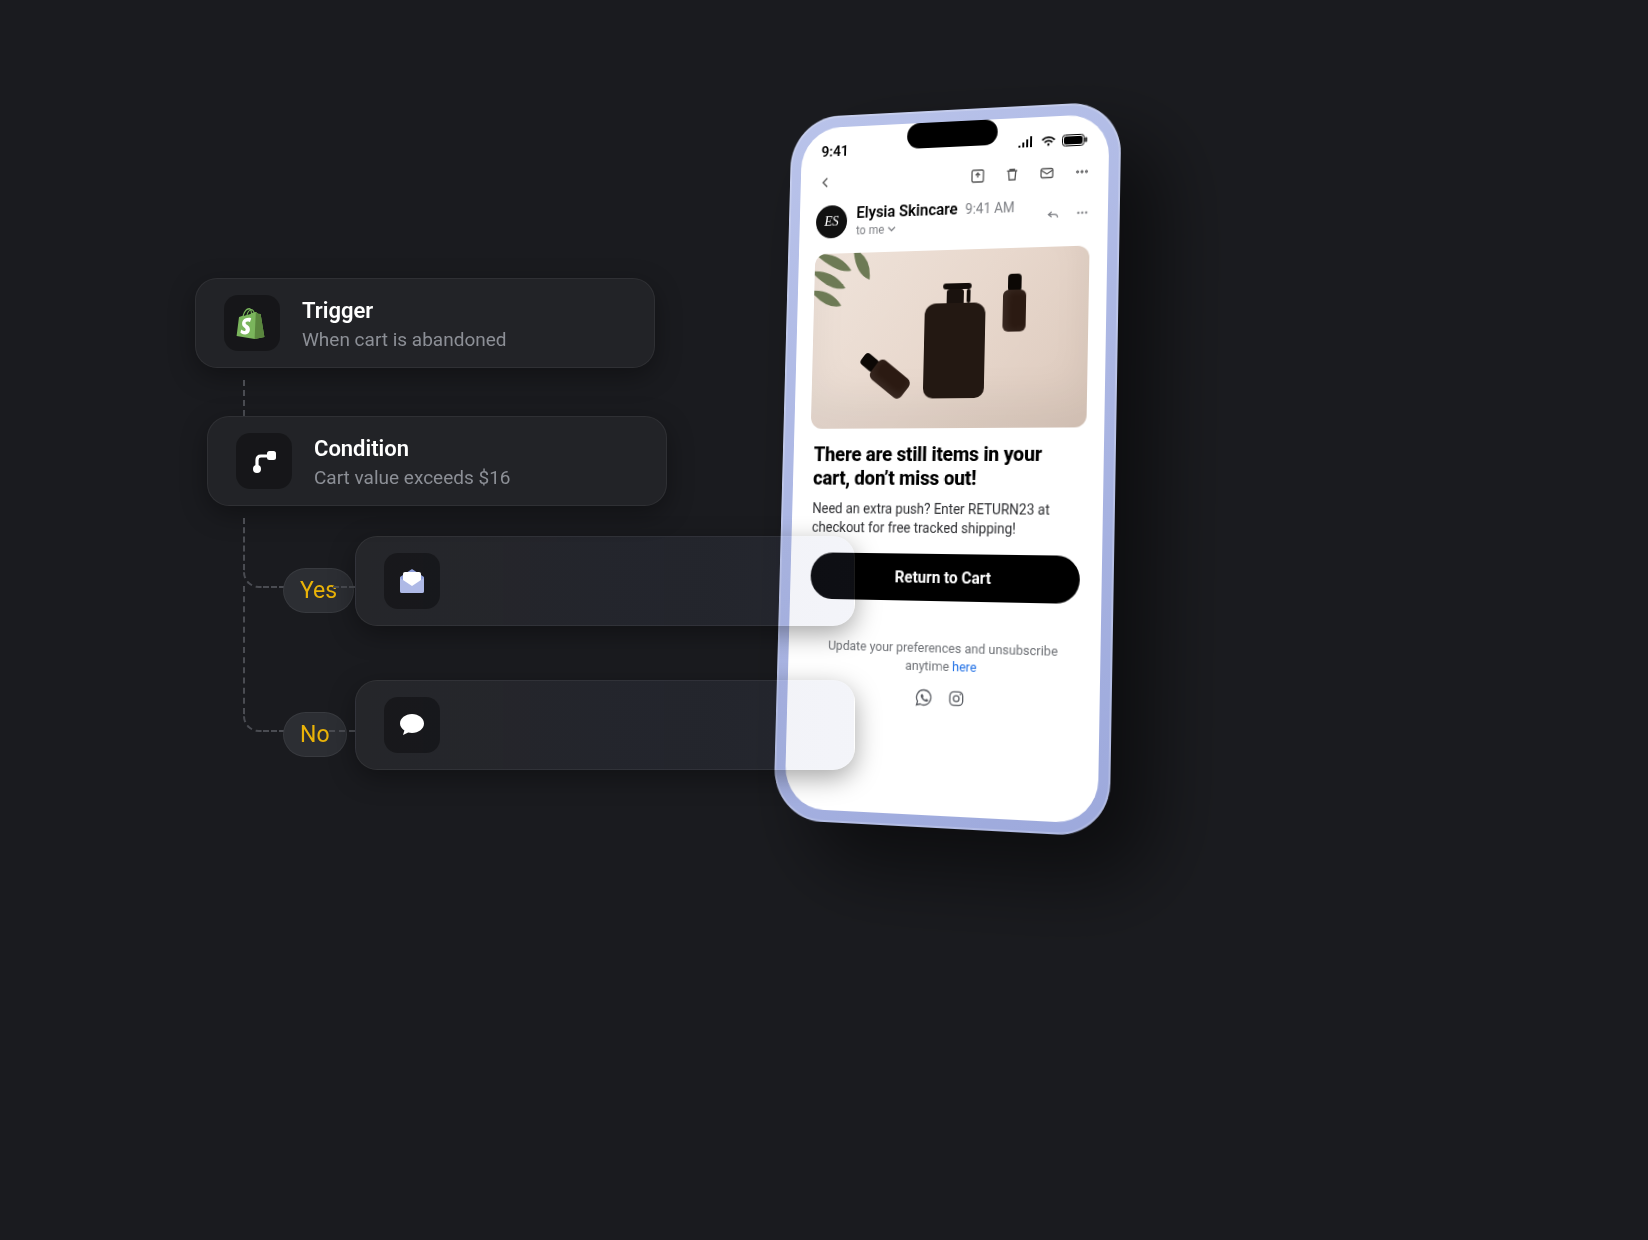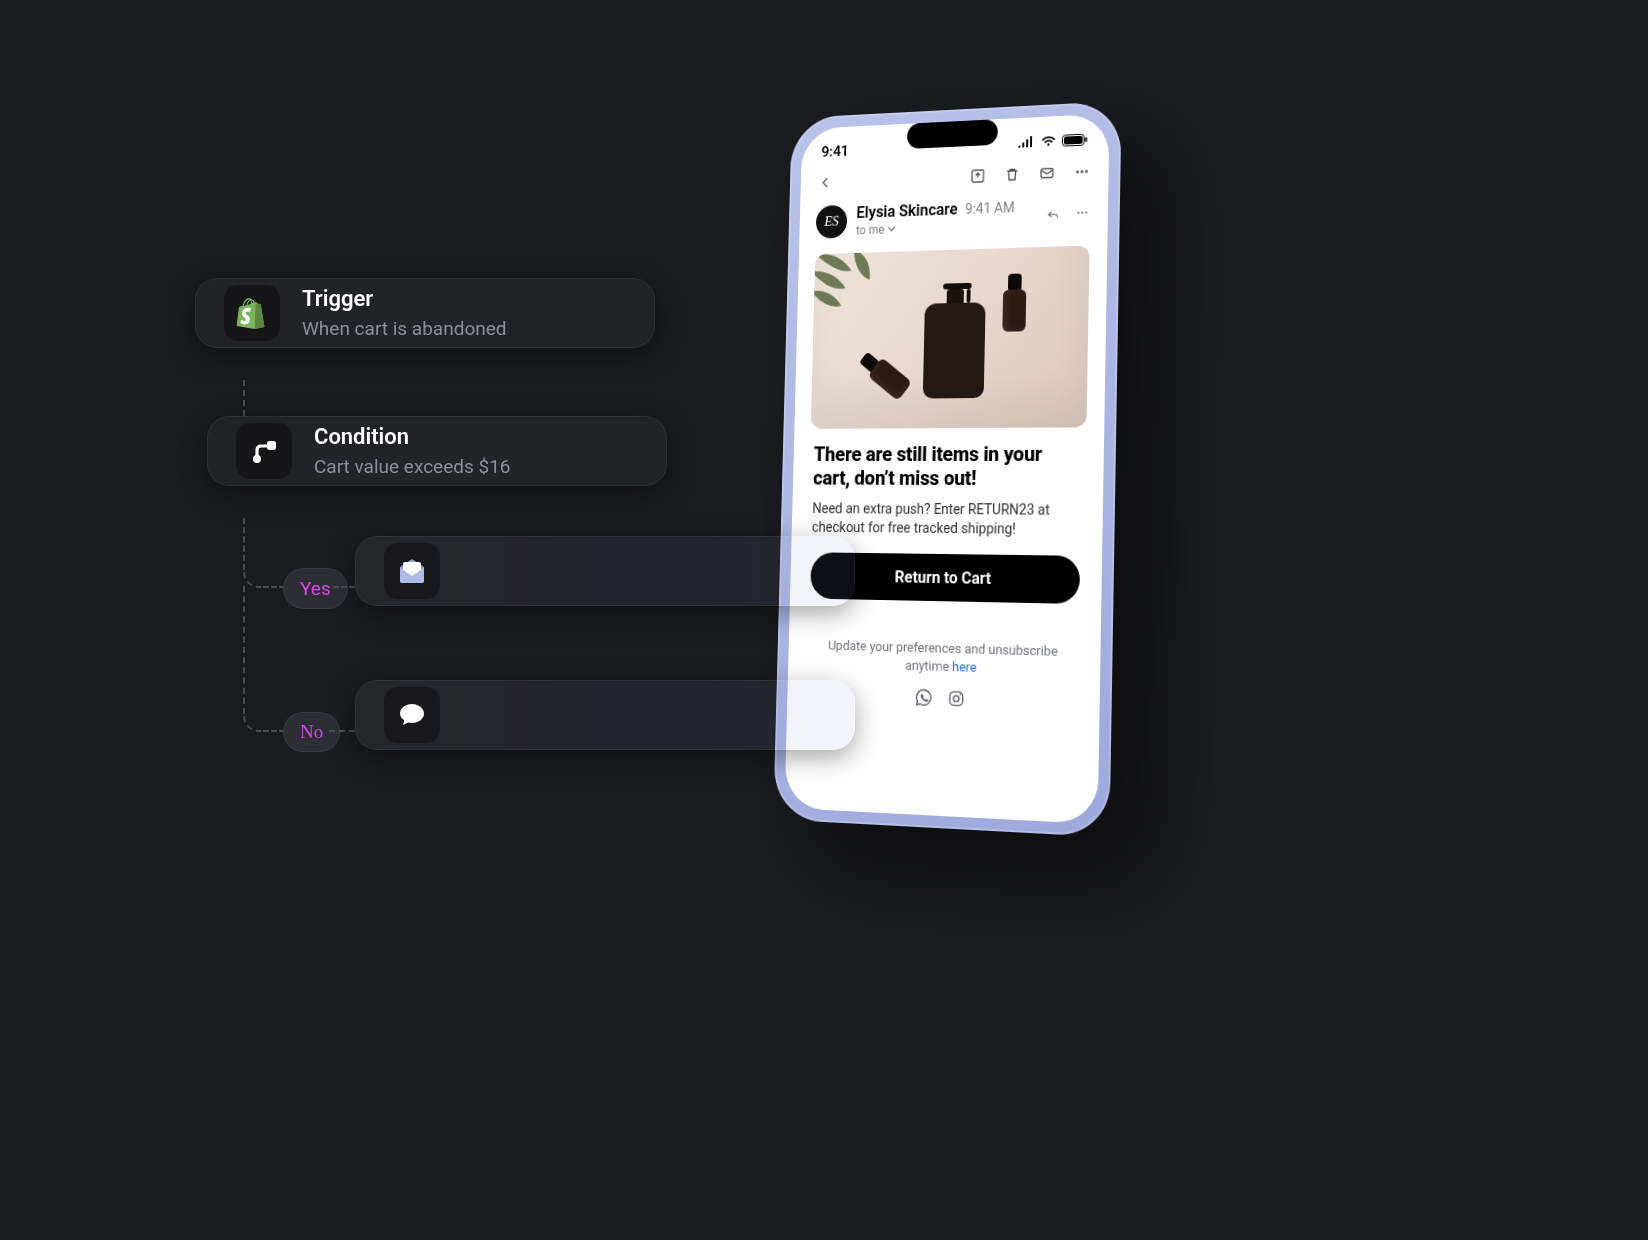--- a/index.html
+++ b/index.html
@@ -2,22 +2,22 @@
 <html><head>
 <meta charset="utf-8">
 <style>
   * { box-sizing: border-box; margin: 0; padding: 0; }
   html, body { width: 1648px; height: 1240px; background: #1a1b1f; font-family: -apple-system, BlinkMacSystemFont, "Segoe UI", Roboto, Helvetica, Arial, sans-serif; overflow: hidden; }
 
   
   .workflow { position: absolute; left: 195px; top: 278px; width: 700px; }
 
   .card {
-    display: flex; align-items: center; gap: 22px;
-    padding: 6px 28px;
+    display: flex; align-items: flex-end; gap: 22px;
+    padding: 16px 28px;
     border-radius: 22px;
     background: rgba(255,255,255,0.04);
     border: 1px solid rgba(255,255,255,0.06);
     box-shadow: 0 8px 26px rgba(0,0,0,0.35);
     width: 460px;
   }
   .card .icon-tile {
     width: 56px; height: 56px; border-radius: 14px;
     background: rgba(0,0,0,0.35);
     display: flex; align-items: center; justify-content: center;
@@ -29,21 +29,21 @@
   .card.shifted { margin-left: 160px; width: 500px;
     background: linear-gradient(90deg, rgba(255,255,255,0.05) 0%, rgba(120,130,170,0.10) 70%, rgba(140,150,200,0.10) 100%);
   }
 
   .vline { position: absolute; border-left: 2px dashed #4a4c52; }
   .hline { position: absolute; border-top: 2px dashed #4a4c52; }
   .elbow { position: absolute; width: 20px; height: 20px; border: 2px dashed #4a4c52; border-top: none; border-right: none; border-radius: 0 0 0 16px; }
 
   .pill {
     position: absolute; padding: 8px 16px; border-radius: 999px;
-    background: #2c2e33; color: #d946ef; font-size: 19px; border: 1px solid rgba(255,255,255,0.06);
+    background: #2c2e33; color: #eab308; font-size: 23px; border: 1px solid rgba(255,255,255,0.06);
   }
 
   .block { position: absolute; }
 
   
   .shopify-icon svg { width: 32px; height: 32px; }
   .cond-icon svg { width: 30px; height: 30px; }
   .email-icon svg { width: 30px; height: 28px; }
   .msg-icon svg { width: 30px; height: 30px; }
 
@@ -265,21 +265,21 @@
 
   <div class="vline" style="left:48px; top:240px; height:52px;"></div>
   <div class="elbow" style="left:48px; top:290px;"></div>
   <div class="hline" style="left:68px; top:308px; width:22px;"></div>
   <div class="pill" style="left:88px; top:290px;">Yes</div>
   <div class="hline" style="left:138px; top:308px; width:22px;"></div>
 
   <div class="vline" style="left:48px; top:308px; height:128px;"></div>
   <div class="elbow" style="left:48px; top:434px;"></div>
   <div class="hline" style="left:68px; top:452px; width:22px;"></div>
-  <div class="pill" style="left:88px; top:434px;font-family:Liberation Serif, serif;">No</div>
+  <div class="pill" style="left:88px; top:434px;">No</div>
   <div class="hline" style="left:134px; top:452px; width:26px;"></div>
 
   <div class="block" style="top:258px;left:0;">
     <div class="card shifted">
       <div class="icon-tile email-icon">
         <svg viewBox="0 0 30 28">
             <path d="M3 10 L15 2 L27 10 V24 a2 2 0 0 1 -2 2 H5 a2 2 0 0 1 -2 -2 Z" fill="#8f9ed9"></path>
             <rect x="6" y="5" width="18" height="14" rx="2" fill="#fff"></rect>
             <path d="M3 11 L15 19 L27 11 V24 a2 2 0 0 1 -2 2 H5 a2 2 0 0 1 -2 -2 Z" fill="#aeb9e6"></path>
           </svg>

